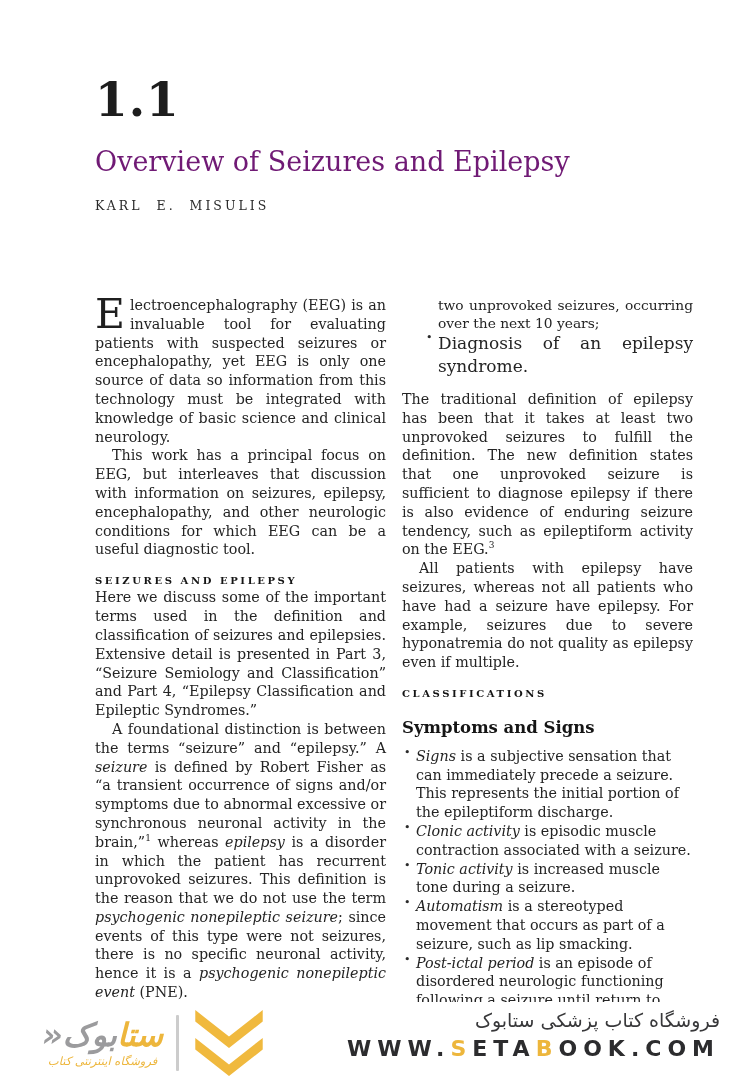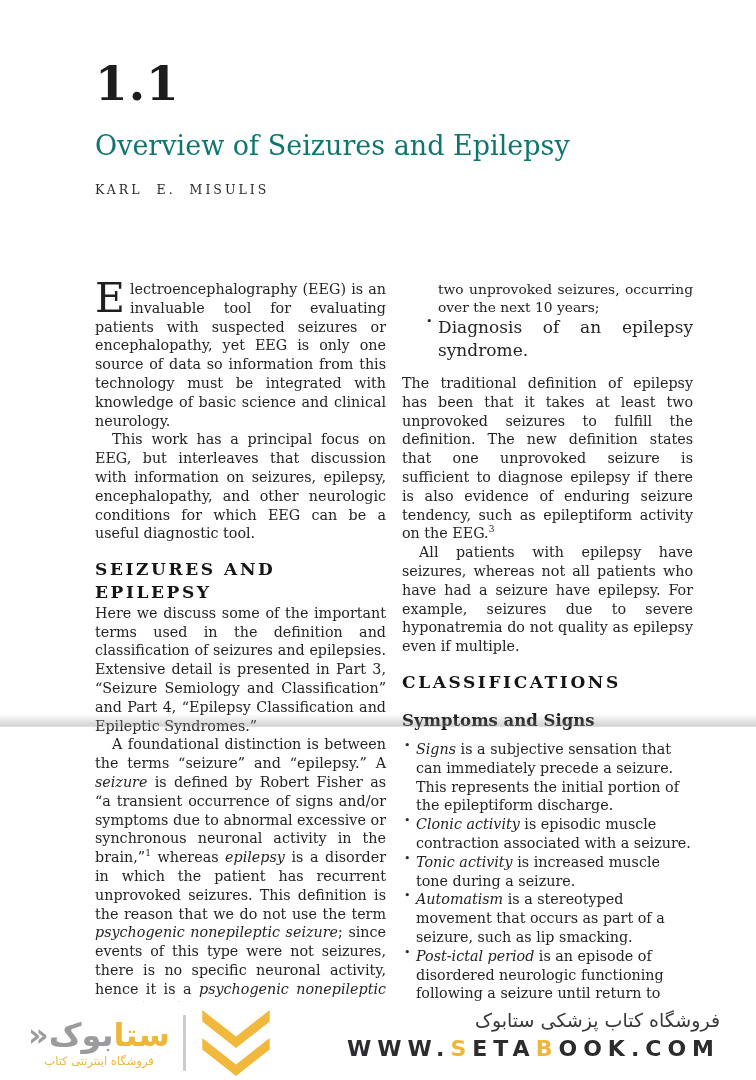--- a/index.html
+++ b/index.html
@@ -1,51 +1,51 @@
 <!DOCTYPE html>
 <html><head>
 <meta charset="utf-8">
 <style>
   html,body{margin:0;padding:0;}
   body{
     width:756px;height:1080px;background:#ffffff;position:relative;overflow:hidden;
     font-family:"DejaVu Serif", serif;color:#242424;
   }
   
-  .scan-page{position:absolute;top:0;left:0;width:756px;height:727px;background:#ffffff;}
+  .scan-page{position:absolute;top:16px;left:0;width:756px;height:1002px;background:#ffffff;}
   .scan-page::after{
     content:"";position:absolute;bottom:0;left:0;width:100%;height:13px;
     background:linear-gradient(to bottom, rgba(150,150,150,0) 0%, rgba(145,145,145,0.40) 90%, rgba(160,160,160,0.25) 100%);
   }
   .page-header{padding:0 64px 0 95px;}
   .chapter-number{margin:60px 0 0;font-size:47px;line-height:1;font-weight:700;color:#1d1d1d;letter-spacing:1px;}
-  .page-title{margin:23px 0 0;font-size:27px;line-height:1.15;font-weight:400;color:#0f766e;}
+  .page-title{margin:23px 0 0;font-size:27px;line-height:1.15;font-weight:400;color:#701a75;}
   .author{margin:21px 0 0;font-size:12.5px;letter-spacing:3px;word-spacing:7px;color:#2a2a2a;}
 
   .columns{
     display:flex;gap:16px;padding:0 63px 0 95px;margin-top:83px;
     font-size:14.3px;line-height:1.315;text-align:justify;color:#242424;
   }
   .col{flex:1;min-width:0;}
   .para{margin:0;}
   .para.indent{text-indent:17px;}
   .para.spaced{margin-top:13px;}
-  .sec-heading{margin:15px 0 1px;font-size:17px;letter-spacing:2.6px;font-weight:700;color:#151515;text-align:left;}
+  .sec-heading{margin:15px 0 1px;font-size:10px;letter-spacing:2.6px;font-weight:700;color:#151515;text-align:left;}
   .sub-heading{margin:17px 0 8px;font-size:16.5px;font-weight:700;color:#151515;text-align:left;}
   .dropcap{float:left;font-size:41px;line-height:33px;padding:2px 5px 0 0;color:#1f1f1f;}
   sup{font-size:9px;line-height:0;}
   .quote-cont{margin:0 0 0 36px;font-size:13.8px;}
   ul.bullets{list-style:none;margin:0;padding:0;text-align:left;}
   ul.bullets li{position:relative;padding-left:14px;}
   ul.bullets li::before{content:"\2022";position:absolute;left:2px;top:-1px;font-size:11px;color:#2a2a2a;}
   ul.quote-list{margin-left:22px;font-size:17px;text-align:justify;}
 
   
   .footer{position:absolute;top:1002px;left:0;width:756px;height:78px;background:#ffffff;}
-  .logo{position:absolute;left:28px;top:5px;display:flex;align-items:center;}
+  .logo{position:absolute;left:42px;top:5px;display:flex;align-items:center;font-style:italic;}
   .logo-textblock{text-align:center;}
   .logo-wordmark{font-family:"DejaVu Sans",sans-serif;font-weight:700;font-size:32px;line-height:1.1;direction:rtl;}
   .lw-yellow{color:#EDB63C;}
   .lw-gray{color:#9B9B9D;}
   .logo-subtitle{font-family:"DejaVu Sans",sans-serif;font-size:11.5px;color:#EDB63C;margin-top:1px;direction:rtl;}
   .logo-divider{width:3px;height:56px;background:#cccccc;margin:0 13px;border-radius:1px;}
   .logo-emblem svg{display:block;}
 
   .footer-right{position:absolute;right:36px;top:7px;text-align:right;font-family:"DejaVu Sans",sans-serif;}
   .store-name{font-size:19px;color:#38383a;direction:rtl;}

